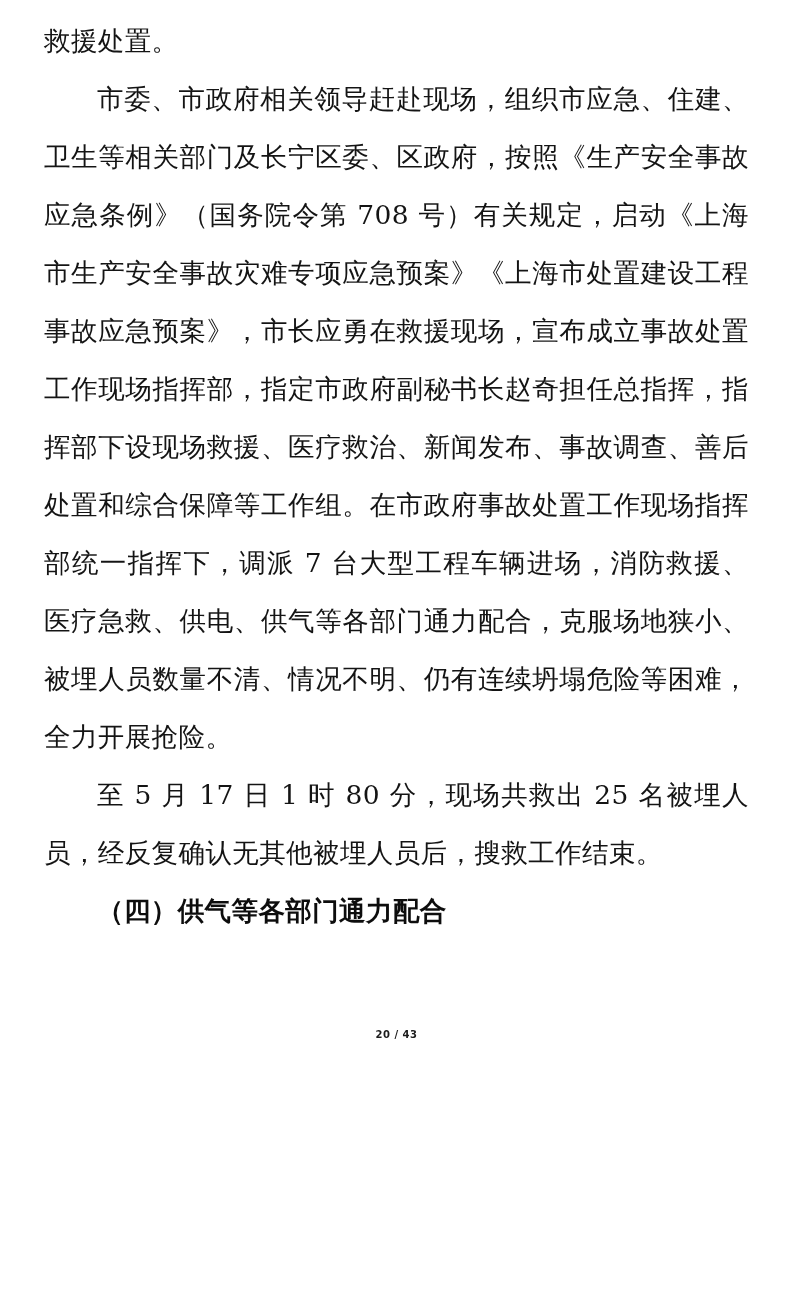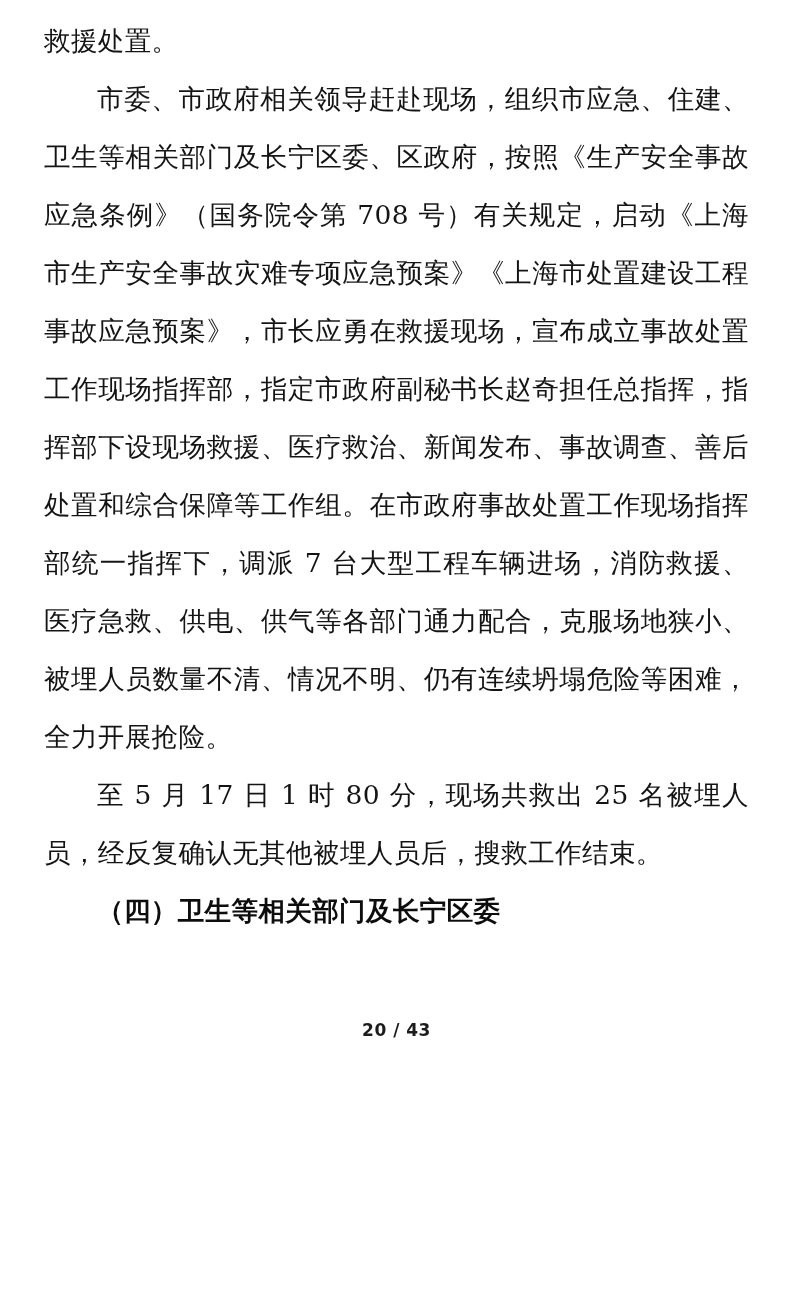--- a/index.html
+++ b/index.html
@@ -47,30 +47,30 @@
     color: #0d0d0d;
     letter-spacing: 0.4px;
   }
   .footer {
     position: absolute;
     left: 0;
     right: 0;
     bottom: 18px;
     text-align: center;
     font-family: "DejaVu Sans", "Liberation Sans", sans-serif;
-    font-size: 17px;
+    font-size: 10px;
     font-weight: bold;
     color: #1c1c1c;
     letter-spacing: 0.5px;
   }
 </style>
 </head>
 <body>
 
 <div class="page">
   <div class="doc-body">
     <p class="para">救援处置。</p>
     <p class="para indent">市委、市政府相关领导赶赴现场，组织市应急、住建、卫生等相关部门及长宁区委、区政府，按照《生产安全事故应急条例》（国务院令第 708 号）有关规定，启动《上海市生产安全事故灾难专项应急预案》《上海市处置建设工程事故应急预案》，市长应勇在救援现场，宣布成立事故处置工作现场指挥部，指定市政府副秘书长赵奇担任总指挥，指挥部下设现场救援、医疗救治、新闻发布、事故调查、善后处置和综合保障等工作组。在市政府事故处置工作现场指挥部统一指挥下，调派 7 台大型工程车辆进场，消防救援、医疗急救、供电、供气等各部门通力配合，克服场地狭小、被埋人员数量不清、情况不明、仍有连续坍塌危险等困难，全力开展抢险。</p>
     <p class="para indent">至 5 月 17 日 1 时 80 分，现场共救出 25 名被埋人员，经反复确认无其他被埋人员后，搜救工作结束。</p>
-    <p class="heading">（四）卫生等相关部门及长宁区委</p>
+    <p class="heading">（四）供气等各部门通力配合</p>
   </div>
   <div class="footer">20 / 43</div>
 </div>
 
 </body></html>

